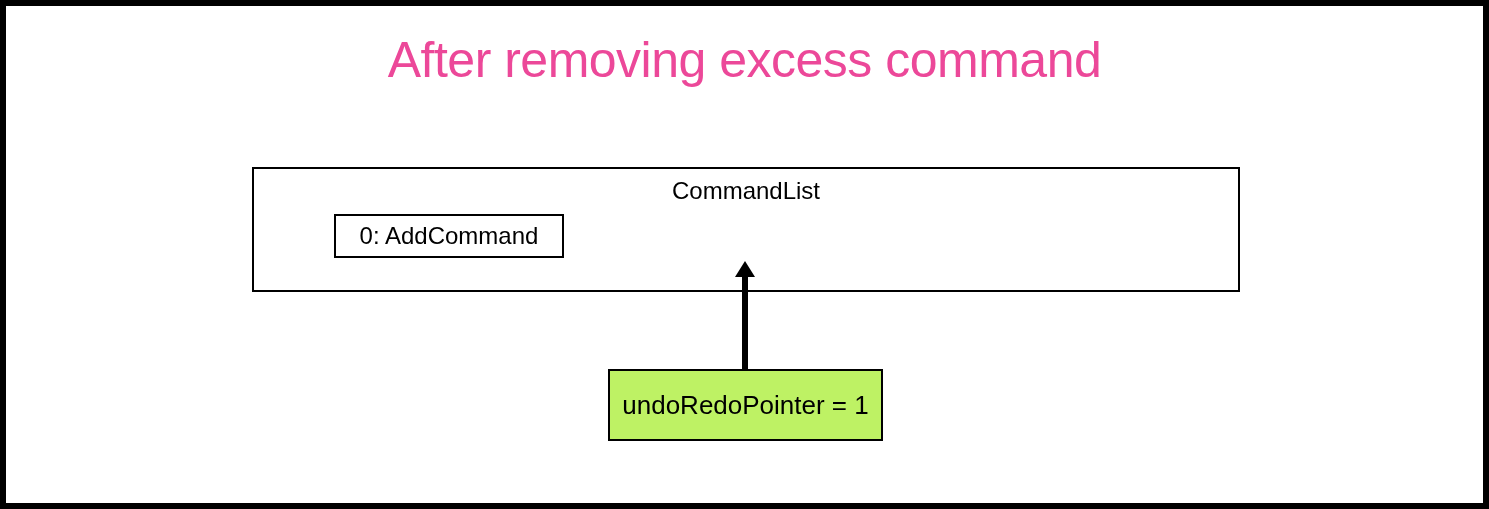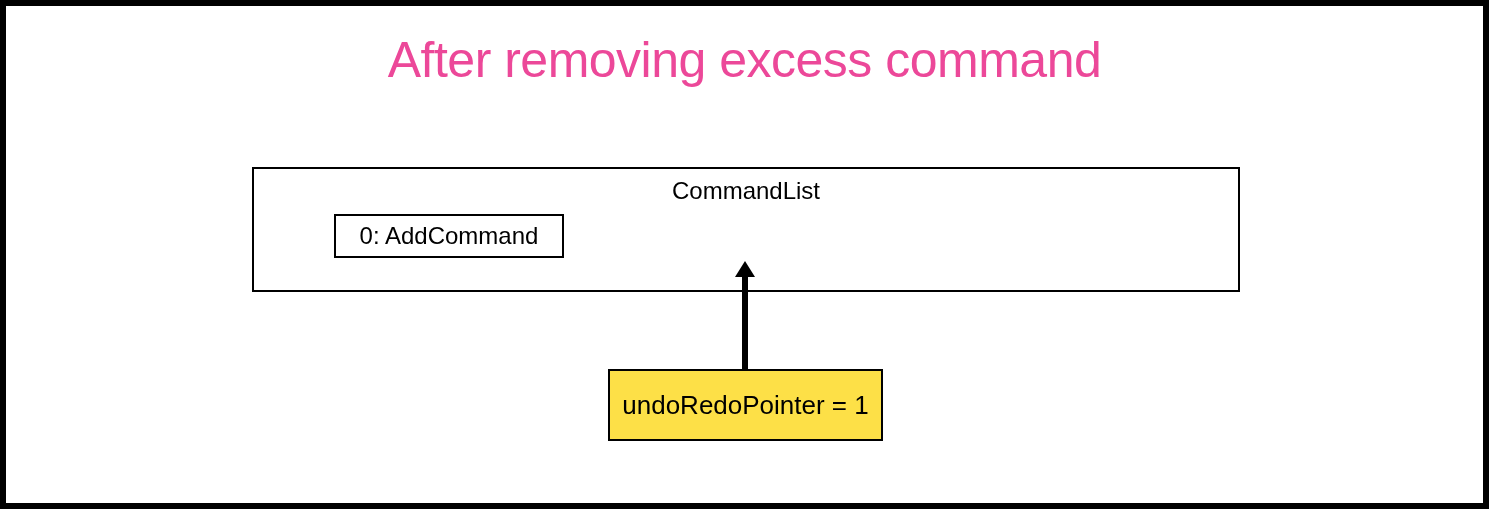--- a/index.html
+++ b/index.html
@@ -75,21 +75,21 @@
     border: 2.5px solid #000000;
   }
   .pointer-box {
     position: absolute;
     left: 602px;
     top: 363px;
     width: 275px;
     height: 72px;
     box-sizing: border-box;
     border: 2px solid #000000;
-    background: #fde047;
+    background: #bef264;
     display: flex;
     align-items: center;
     justify-content: center;
     font-size: 26px;
     white-space: nowrap;
   }
   .arrow-line {
     position: absolute;
     left: 736px;
     top: 269px;

